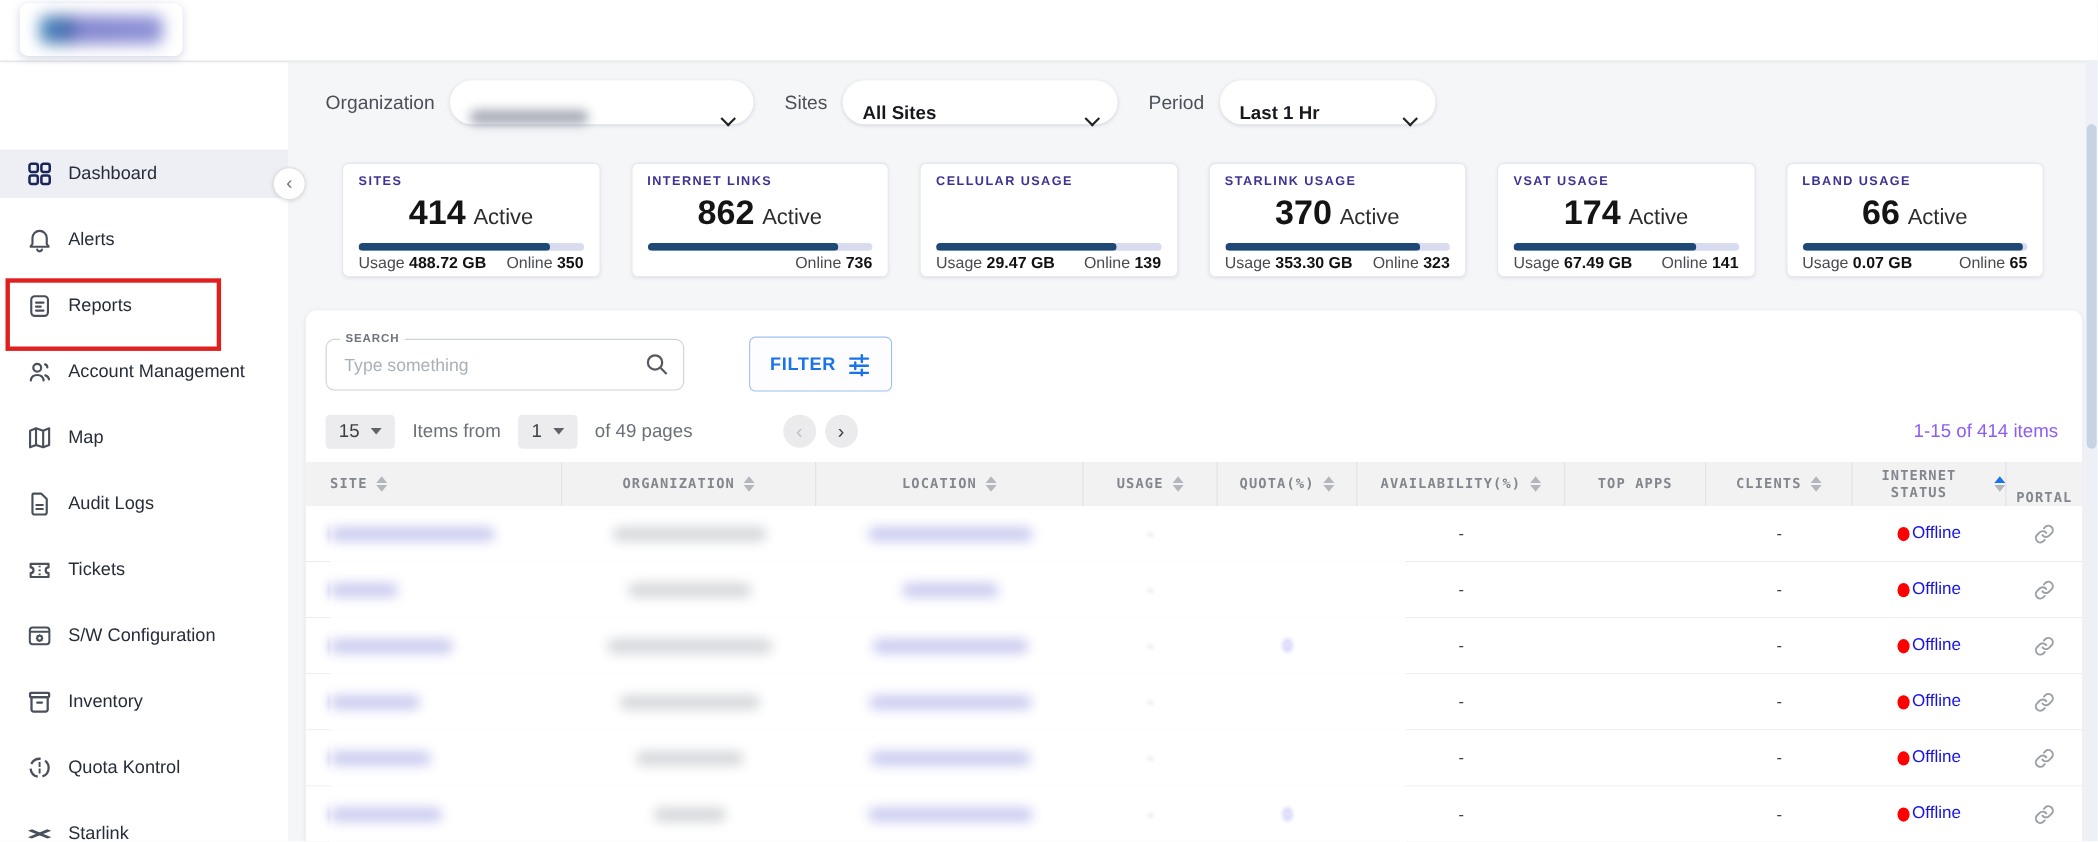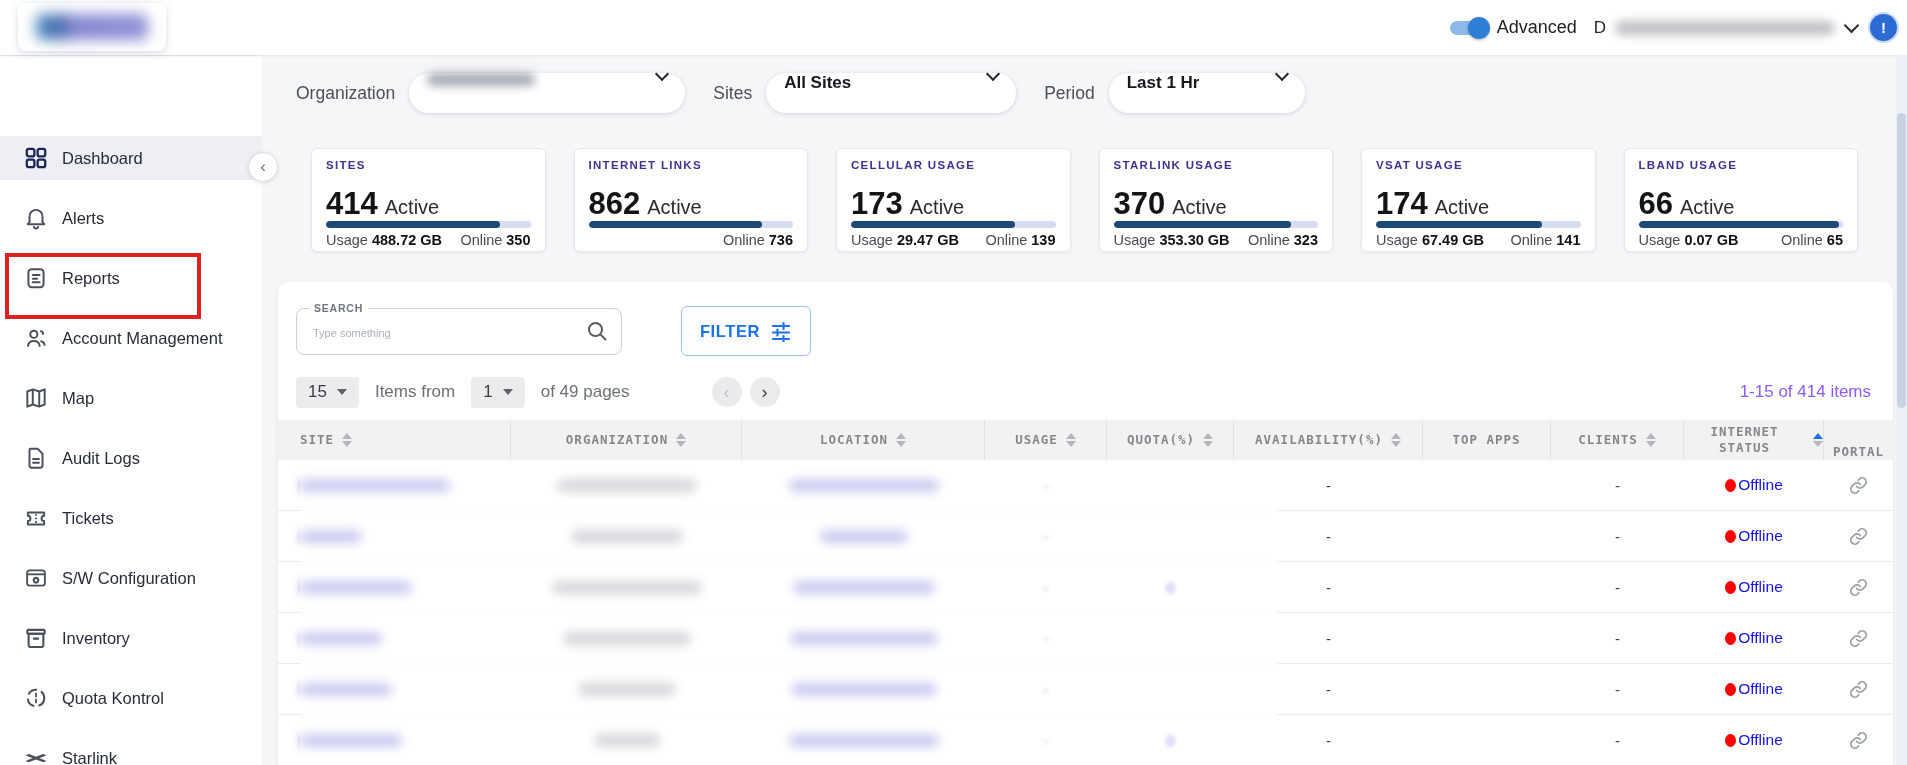--- a/index.html
+++ b/index.html
@@ -36,53 +36,53 @@
   .side-item .lbl{margin-left:13px;font-size:16.5px;color:#262c38;white-space:nowrap;}
   .annotation-box{position:absolute;left:5px;top:197px;width:188px;height:58px;border:4px solid #e01f1f;z-index:25;pointer-events:none;}
   .collapse-btn{position:absolute;left:248px;top:96px;width:28px;height:28px;border-radius:50%;background:#fff;
                 border:1px solid #dcdfe5;box-shadow:0 1px 4px rgba(0,0,0,.12);display:flex;align-items:center;
                 justify-content:center;color:#6b7280;font-size:17px;z-index:26;cursor:pointer;}
 
   
   .filter-row{position:absolute;left:296px;top:72px;height:42px;display:flex;align-items:center;z-index:5;}
   .f-label{font-size:17.5px;color:#4b5058;margin-right:14px;}
   .pill{height:40px;background:#fff;border-radius:21px;box-shadow:0 1px 4px rgba(30,40,80,.16);
-        display:flex;align-items:flex-start;padding:0 18px;cursor:pointer;}
+        display:flex;align-items:flex-end;padding:0 18px;cursor:pointer;}
   .pill .val{font-size:17px;font-weight:bold;color:#16181d;}
   .pill .chev{width:8px;height:8px;border-right:2.4px solid #222;border-bottom:2.4px solid #222;
               transform:rotate(45deg);margin-left:auto;margin-top:-4px;}
   .pill-org{width:240px;margin-right:28px;}
   .pill-sites{width:214px;margin-right:28px;}
   .pill-period{width:160px;}
   .org-blob{width:108px;height:13px;border-radius:6px;background:#8f95a3;filter:blur(5px);opacity:.8;}
 
   
   .cards{position:absolute;left:311px;top:148px;width:1547px;display:flex;gap:28px;z-index:5;}
   .card{flex:1;height:104px;background:#fff;border:1px solid #e7e8ec;border-radius:6px;
         box-shadow:0 1px 3px rgba(30,40,80,.07);position:relative;padding:10px 14px;box-sizing:border-box;}
   .card .title{font-size:11.5px;font-weight:bold;letter-spacing:1.3px;color:#3d3393;}
-  .card .big-row{text-align:left;margin-top:15px;}
+  .card .big-row{text-align:center;margin-top:5px;}
   .card .big{font-size:31px;font-weight:bold;color:#141414;}
   .card .active-word{font-size:20px;color:#2c2c2c;margin-left:7px;}
   .card .bar{position:absolute;left:14px;right:14px;top:72px;height:7px;border-radius:4px;background:#d9dcf0;overflow:hidden;}
   .card .bar .fill{height:100%;background:#1e4976;border-radius:4px;}
   .card .foot{position:absolute;left:14px;right:14px;top:83px;display:flex;justify-content:space-between;font-size:14.5px;color:#474b52;}
   .card .foot b{color:#101114;margin-left:4px;}
   .card .foot .left-slot{min-width:10px;}
 
   
   .panel{position:absolute;left:278px;top:282px;width:1615px;height:483px;background:#fff;
          border-radius:10px 10px 0 0;box-shadow:0 1px 4px rgba(30,40,80,.08);z-index:6;}
 
   .search-wrap{position:absolute;left:18px;top:26px;width:324px;height:45px;border:1.5px solid #ccd1d9;
                border-radius:8px;background:#fff;}
   .search-wrap .notch{position:absolute;left:12px;top:-7px;background:#fff;padding:0 5px;
                       font-size:10.5px;font-weight:bold;letter-spacing:.8px;color:#6f747c;}
   .search-wrap input{position:absolute;left:14px;top:0;width:250px;height:100%;border:0;outline:none;
-                     font-size:11px;color:#333;font-family:"Liberation Sans",sans-serif;background:transparent;}
+                     font-size:16px;color:#333;font-family:"Liberation Sans",sans-serif;background:transparent;}
   .search-wrap input::placeholder{color:#aab0b9;}
   .search-icon{position:absolute;right:12px;top:10px;width:24px;height:24px;color:#55595f;}
 
   .filter-btn{position:absolute;left:403px;top:24px;width:128px;height:48px;border:1px solid #9ec2f0;
               border-radius:6px;background:#fdfdff;display:flex;align-items:center;justify-content:center;
               gap:10px;color:#1a73e8;font-size:16.5px;font-weight:bold;letter-spacing:.6px;cursor:pointer;}
   .dl-btn{position:absolute;right:17px;top:25px;width:141px;height:46px;background:#1d4b78;border:none;
           border-radius:6px;color:#fff;font-size:16.5px;font-weight:bold;display:flex;align-items:center;
           justify-content:center;gap:10px;cursor:pointer;font-family:"Liberation Sans",sans-serif;}
 
@@ -130,30 +130,20 @@
 </style>
 </head>
 <body>
 
 <div class="viewport">
 
   <div class="topbar">
     <div class="logo-card">
       <div class="logo-blob"></div>
     </div>
-    <div class="top-right">
-      <div class="toggle">
-          <div class="knob"></div>
-        </div>
-      <span class="adv-label">Advanced</span>
-      <span class="user-initial">D</span>
-      <span class="user-blob"></span>
-      <span class="chev-down"></span>
-      <span class="badge">!</span>
-    </div>
   </div>
 
   <div class="sidebar">
     <div id="side-items">
         <div class="side-item active" style="top: 80px;">
           <span class="icon"><svg viewBox="0 0 24 24" width="100%" height="100%">
               <use href="#i-grid"></use>
             </svg></span>
           <span class="lbl">Dashboard</span>
         </div>
@@ -258,21 +248,20 @@
         <div class="bar">
           <div class="fill" style="width:85%"></div>
         </div>
         <div class="foot">
           <span class="left-slot"></span>
           <span><span>Online</span><b>736</b></span>
         </div>
       </div>
       <div class="card">
         <div class="title">CELLULAR USAGE</div>
-        <div class="big-row"><span class="big">173</span><span class="active-word">Active</span></div>
         <div class="bar">
           <div class="fill" style="width:80%"></div>
         </div>
         <div class="foot">
           <span class="left-slot"><span>Usage</span><b>29.47 GB</b></span>
           <span><span>Online</span><b>139</b></span>
         </div>
       </div>
       <div class="card">
         <div class="title">STARLINK USAGE</div>

